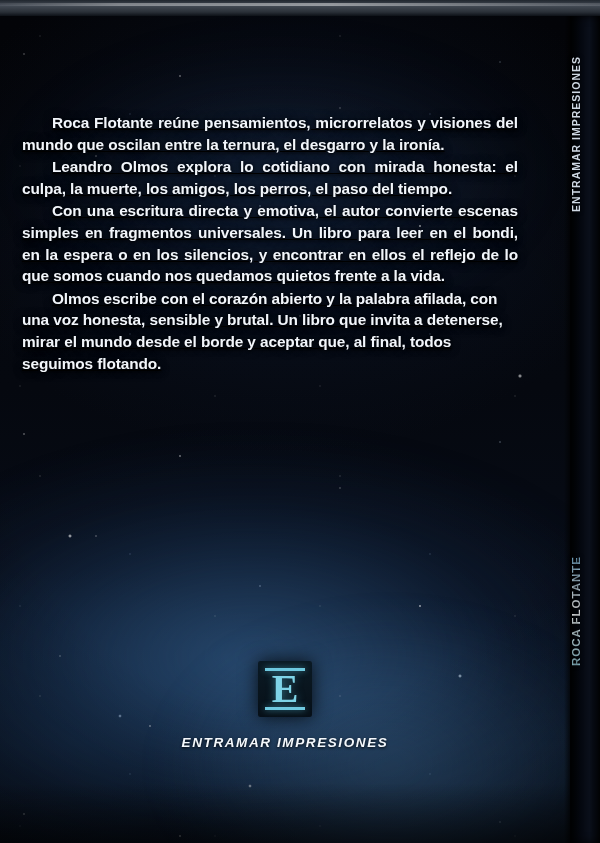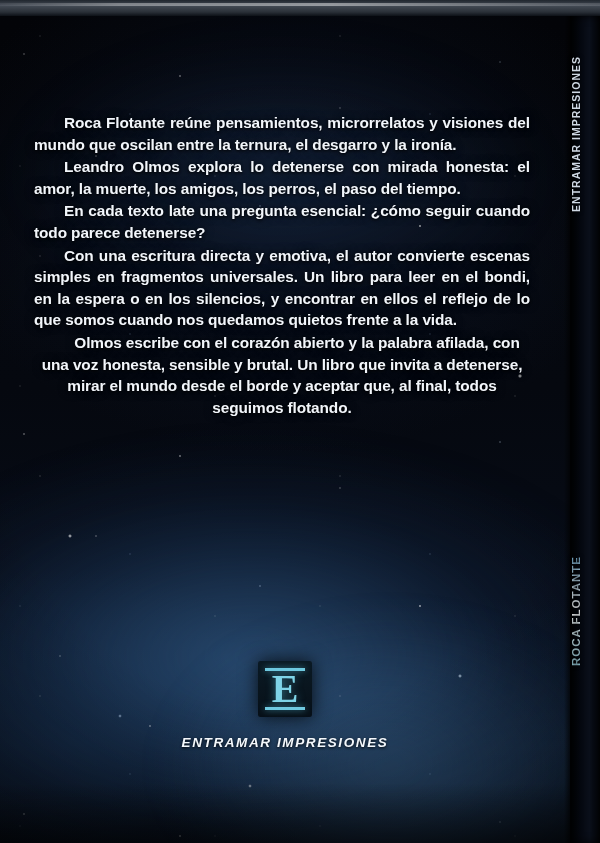--- a/index.html
+++ b/index.html
@@ -170,38 +170,39 @@
       radial-gradient(1.8px 1.8px at 250px 770px, rgba(255,255,255,0.8), transparent),
       radial-gradient(2.2px 2.2px at 520px 360px, rgba(255,255,255,0.85), transparent),
       radial-gradient(1.8px 1.8px at 120px 700px, rgba(200,225,255,0.8), transparent);
     background-repeat: no-repeat;
     opacity: 0.9;
   }
 
   
   .blurb {
     position: absolute;
-    left: 34px;
+    left: 22px;
     top: 96px;
     width: 496px;
     z-index: 3;
+    text-decoration: underline;
   }
   .blurb p {
     margin: 0 0 1px 0;
     color: #f2f6fb;
     font-size: 15.4px;
     line-height: 21.6px;
     font-weight: 700;
     text-align: justify;
     text-indent: 30px;
     text-shadow: 0 1px 3px rgba(0,0,0,0.95), 0 0 10px rgba(0,0,0,0.7);
     letter-spacing: -0.1px;
   }
   .blurb p.last-line-left {
-    text-align: center;
+    text-align: left;
   }
 
   
   .logo-wrap {
     position: absolute;
     left: 0;
     top: 645px;
     width: 570px;
     text-align: center;
     z-index: 4;
@@ -268,22 +269,21 @@
     <div class="nebula-c"></div>
     <div class="nebula-a"></div>
     <div class="nebula-b"></div>
     <div class="stars"></div>
     <div class="stars2"></div>
     <div class="stars3"></div>
     <div class="vignette"></div>
 
     <div class="blurb">
       <p>Roca Flotante reúne pensamientos, microrrelatos y visiones del mundo que oscilan entre la ternura, el desgarro y la ironía.</p>
-      <p>Leandro Olmos explora lo detenerse con mirada honesta: el amor, la muerte, los amigos, los perros, el paso del tiempo.</p>
-      <p>En cada texto late una pregunta esencial: ¿cómo seguir cuando todo parece detenerse?</p>
+      <p>Leandro Olmos explora lo cotidiano con mirada honesta: el culpa, la muerte, los amigos, los perros, el paso del tiempo.</p>
       <p>Con una escritura directa y emotiva, el autor convierte escenas simples en fragmentos universales. Un libro para leer en el bondi, en la espera o en los silencios, y encontrar en ellos el reflejo de lo que somos cuando nos quedamos quietos frente a la vida.</p>
       <p class="last-line-left">Olmos escribe con el corazón abierto y la palabra afilada, con una voz honesta, sensible y brutal. Un libro que invita a detenerse, mirar el mundo desde el borde y aceptar que, al final, todos seguimos flotando.</p>
     </div>
 
     <div class="logo-wrap">
       <div class="logo-mark">
         <div class="bar-top"></div>
         <div class="glyph">E</div>
         <div class="bar-bottom"></div>
       </div>

